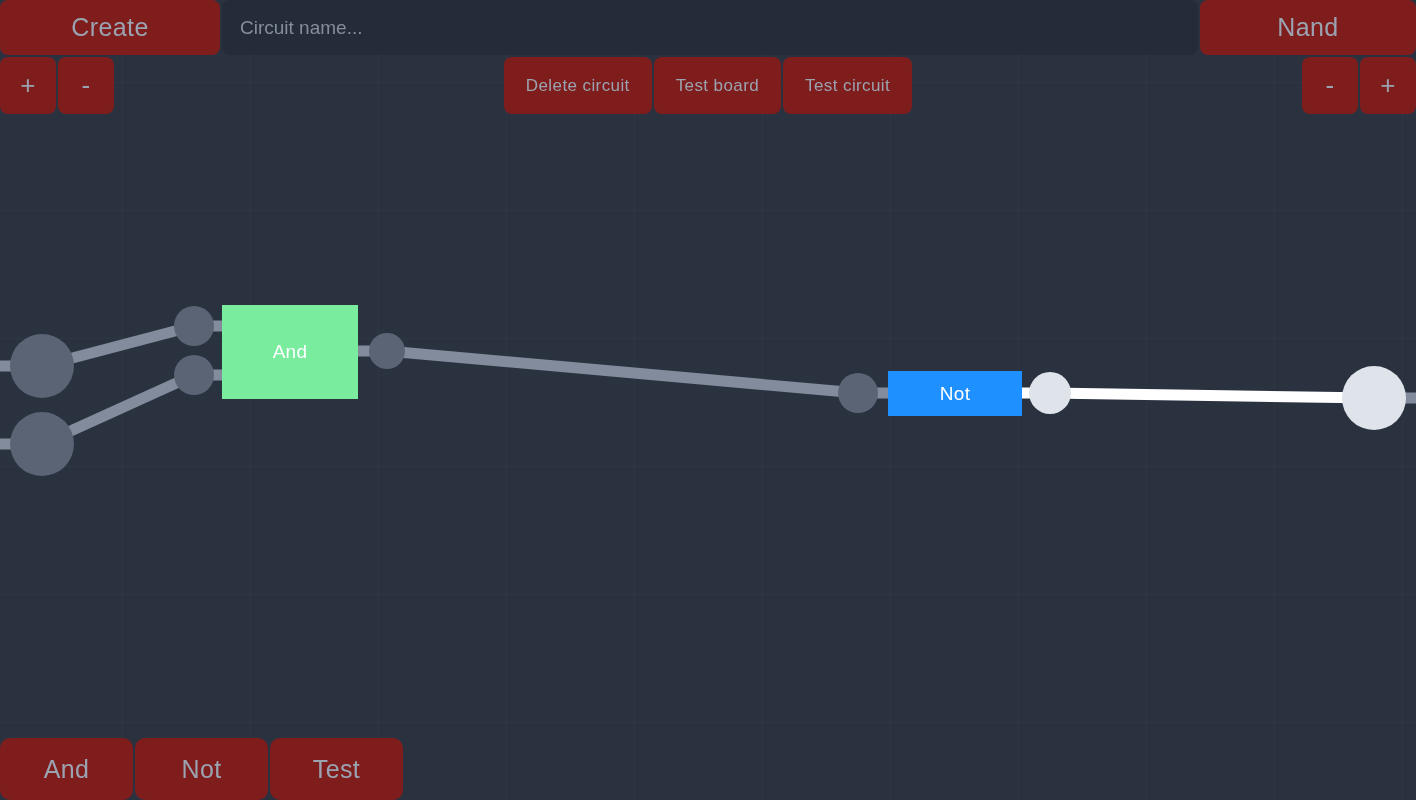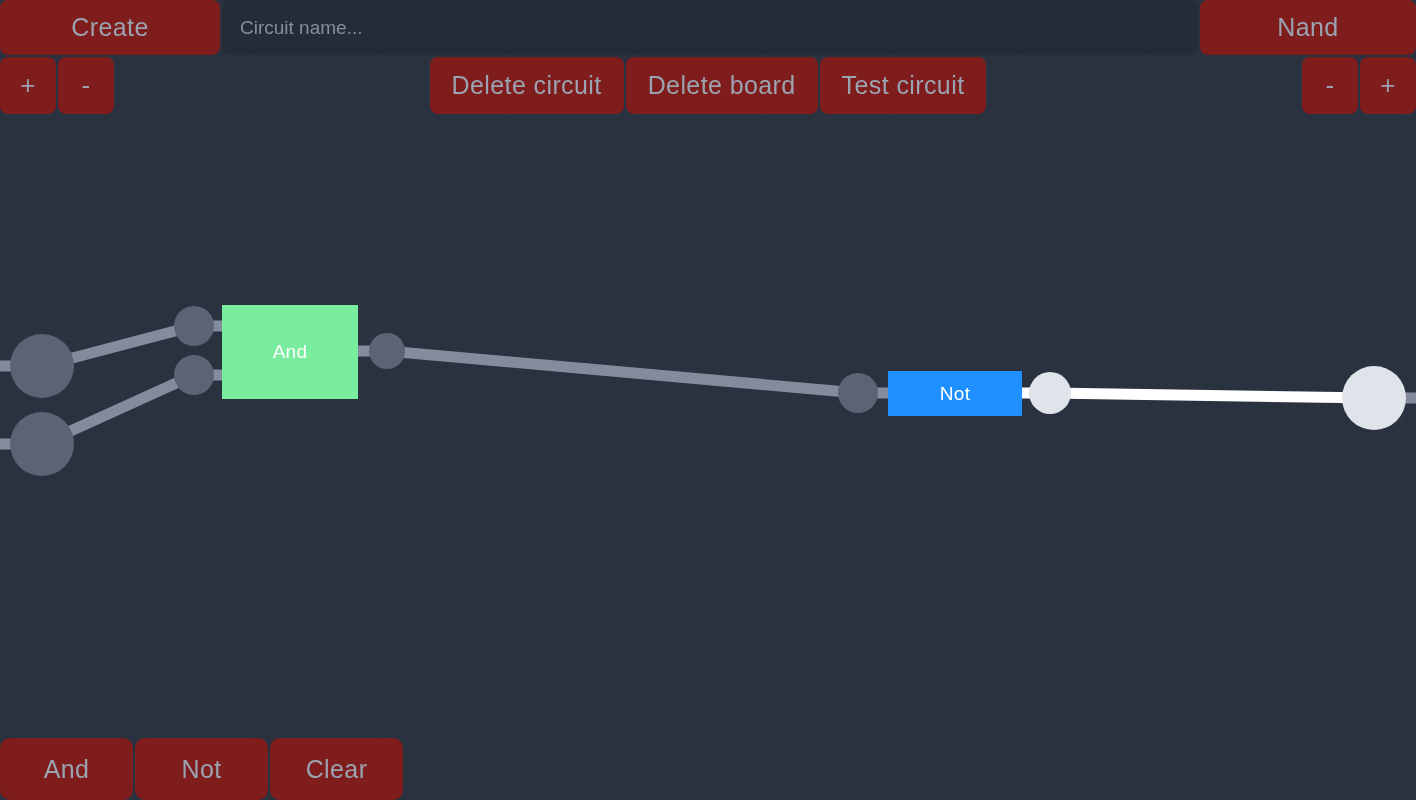--- a/index.html
+++ b/index.html
@@ -108,21 +108,21 @@
     width: 56px;
     font-size: 26px;
     font-weight: 300;
   }
 
   #btn-create { width: 220px; height: 55px; }
   #circuit-name { flex: 1 1 auto; height: 55px; margin-left: 2px; margin-right: 2px; }
   #btn-menu { width: 216px; height: 55px; }
 
   .row2-group { display: flex; gap: 2px; }
-  .row2-btn { height: 57px; padding: 0 22px; font-size: 25px; }
+  .row2-btn { height: 57px; padding: 0 22px; font-size: 17px; }
 
   .bottom-btn {
     height: 62px;
     width: 133px;
     font-size: 25px;
     border-radius: 10px;
     margin-right: 2px;
   }
 </style>
 </head>
@@ -176,31 +176,31 @@
   <div class="toolbar" id="toolbar-row2">
     <div class="row2-group">
       <button class="tb-btn zoom-btn">+</button>
       <button class="tb-btn zoom-btn">-</button>
     </div>
 
     <div class="spacer"></div>
 
     <div class="row2-group">
       <button class="tb-btn row2-btn">Delete circuit</button>
-      <button class="tb-btn row2-btn">Delete board</button>
+      <button class="tb-btn row2-btn">Test board</button>
       <button class="tb-btn row2-btn">Test circuit</button>
     </div>
 
     <div class="spacer"></div>
 
     <div class="row2-group">
       <button class="tb-btn zoom-btn">-</button>
       <button class="tb-btn zoom-btn">+</button>
     </div>
   </div>
 
   <div class="toolbar" id="toolbar-bottom">
       <button class="tb-btn bottom-btn">And</button>
       <button class="tb-btn bottom-btn">Not</button>
-      <button class="tb-btn bottom-btn">Clear</button>
+      <button class="tb-btn bottom-btn">Test</button>
     </div>
 
 </div>
 
 </body></html>

